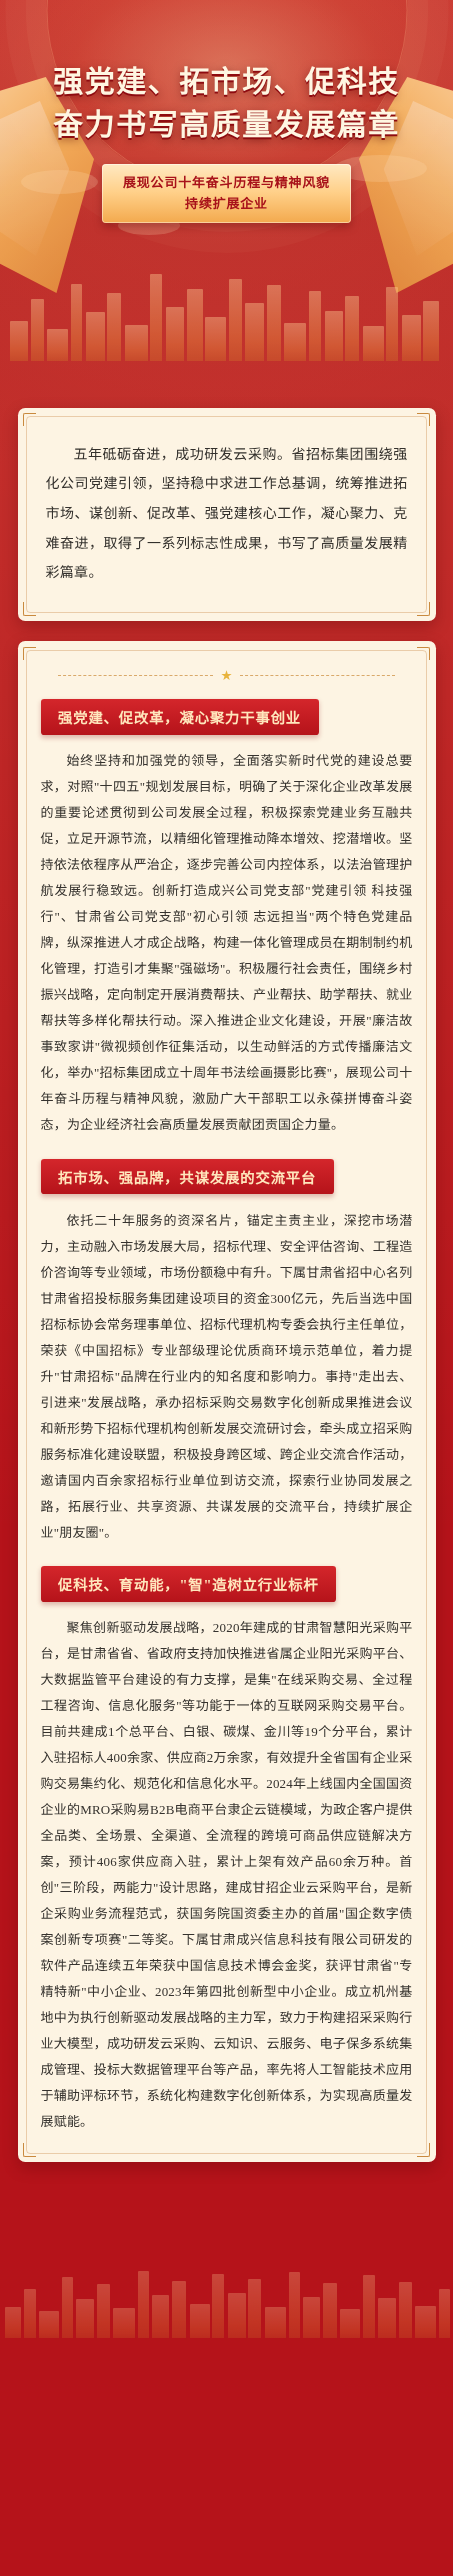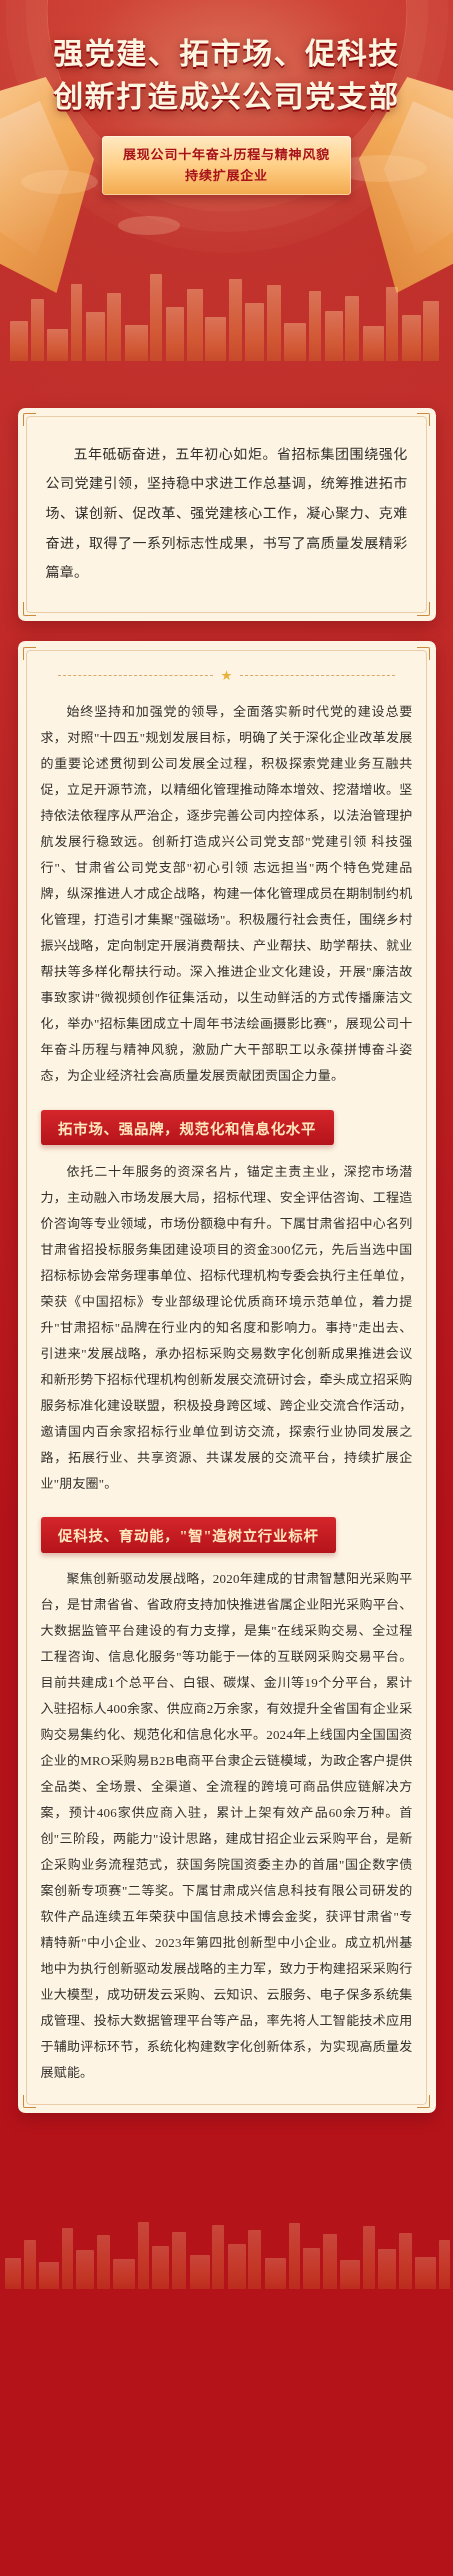--- a/index.html
+++ b/index.html
@@ -84,20 +84,21 @@
     background: rgba(255, 222, 180, 0.22);
     filter: blur(0.5px);
   }
 
   
   .title-wrap {
     position: relative;
     z-index: 5;
     padding-top: 33px;
     text-align: center;
+    margin-top: 28px;
   }
   .title-main {
     display: block;
     font-family: "Liberation Serif", "DejaVu Serif", serif;
     font-weight: bold;
     font-size: 30px;
     line-height: 1.42;
     color: #fff6e2;
     letter-spacing: 1.5px;
     text-shadow: 0 1.5px 0 #8e0b10, 0 3.1px 9.3px rgba(80,0,0,0.55);
@@ -269,59 +270,62 @@
       <div class="bldg" style="left:325px; width:17.5px; height:50px;"></div>
       <div class="bldg" style="left:345px; width:14.4px; height:65px;"></div>
       <div class="bldg" style="left:363px; width:20.6px; height:35px;"></div>
       <div class="bldg" style="left:386px; width:12.4px; height:74px;"></div>
       <div class="bldg" style="left:402px; width:18.5px; height:46px;"></div>
       <div class="bldg" style="left:423px; width:15.5px; height:60px;"></div>
     </div>
 
     <div class="title-wrap">
       <span class="title-main">强党建、拓市场、促科技</span>
-      <span class="title-main">创新打造成兴公司党支部</span>
+      <span class="title-main">奋力书写高质量发展篇章</span>
       <div class="title-badge">
         <span>展现公司十年奋斗历程与精神风貌</span>
         <span>持续扩展企业</span>
       </div>
     </div>
   </div>
 
   <div class="content">
 
     <div class="card lead">
       <div class="card-inner-border"></div>
       <div class="corner tl"></div>
       <div class="corner tr"></div>
       <div class="corner bl"></div>
       <div class="corner br"></div>
-      <p class="lead-text">五年砥砺奋进，五年初心如炬。省招标集团围绕强化公司党建引领，坚持稳中求进工作总基调，统筹推进拓市场、谋创新、促改革、强党建核心工作，凝心聚力、克难奋进，取得了一系列标志性成果，书写了高质量发展精彩篇章。</p>
+      <p class="lead-text">五年砥砺奋进，成功研发云采购。省招标集团围绕强化公司党建引领，坚持稳中求进工作总基调，统筹推进拓市场、谋创新、促改革、强党建核心工作，凝心聚力、克难奋进，取得了一系列标志性成果，书写了高质量发展精彩篇章。</p>
     </div>
 
     <div class="card">
       <div class="card-inner-border"></div>
       <div class="corner tl"></div>
       <div class="corner tr"></div>
       <div class="corner bl"></div>
       <div class="corner br"></div>
 
       <div class="divider">
         <div class="dashes"></div>
         <div class="star">★</div>
         <div class="dashes"></div>
       </div>
 
       <div class="sec-block">
+        <div class="sec-head">
+          <span>强党建、促改革，凝心聚力干事创业</span>
+        </div>
         <p class="body-text">始终坚持和加强党的领导，全面落实新时代党的建设总要求，对照"十四五"规划发展目标，明确了关于深化企业改革发展的重要论述贯彻到公司发展全过程，积极探索党建业务互融共促，立足开源节流，以精细化管理推动降本增效、挖潜增收。坚持依法依程序从严治企，逐步完善公司内控体系，以法治管理护航发展行稳致远。创新打造成兴公司党支部"党建引领 科技强行"、甘肃省公司党支部"初心引领 志远担当"两个特色党建品牌，纵深推进人才成企战略，构建一体化管理成员在期制制约机化管理，打造引才集聚"强磁场"。积极履行社会责任，围绕乡村振兴战略，定向制定开展消费帮扶、产业帮扶、助学帮扶、就业帮扶等多样化帮扶行动。深入推进企业文化建设，开展"廉洁故事致家讲"微视频创作征集活动，以生动鲜活的方式传播廉洁文化，举办"招标集团成立十周年书法绘画摄影比赛"，展现公司十年奋斗历程与精神风貌，激励广大干部职工以永葆拼博奋斗姿态，为企业经济社会高质量发展贡献团贡国企力量。</p>
       </div>
 
       <div class="sec-block">
         <div class="sec-head">
-          <span>拓市场、强品牌，规范化和信息化水平</span>
+          <span>拓市场、强品牌，共谋发展的交流平台</span>
         </div>
         <p class="body-text">依托二十年服务的资深名片，锚定主责主业，深挖市场潜力，主动融入市场发展大局，招标代理、安全评估咨询、工程造价咨询等专业领域，市场份额稳中有升。下属甘肃省招中心名列甘肃省招投标服务集团建设项目的资金300亿元，先后当选中国招标标协会常务理事单位、招标代理机构专委会执行主任单位，荣获《中国招标》专业部级理论优质商环境示范单位，着力提升"甘肃招标"品牌在行业内的知名度和影响力。事持"走出去、引进来"发展战略，承办招标采购交易数字化创新成果推进会议和新形势下招标代理机构创新发展交流研讨会，牵头成立招采购服务标准化建设联盟，积极投身跨区域、跨企业交流合作活动，邀请国内百余家招标行业单位到访交流，探索行业协同发展之路，拓展行业、共享资源、共谋发展的交流平台，持续扩展企业"朋友圈"。</p>
       </div>
 
       <div class="sec-block">
         <div class="sec-head">
           <span>促科技、育动能，"智"造树立行业标杆</span>
         </div>
         <p class="body-text">聚焦创新驱动发展战略，2020年建成的甘肃智慧阳光采购平台，是甘肃省省、省政府支持加快推进省属企业阳光采购平台、大数据监管平台建设的有力支撑，是集"在线采购交易、全过程工程咨询、信息化服务"等功能于一体的互联网采购交易平台。目前共建成1个总平台、白银、碳煤、金川等19个分平台，累计入驻招标人400余家、供应商2万余家，有效提升全省国有企业采购交易集约化、规范化和信息化水平。2024年上线国内全国国资企业的MRO采购易B2B电商平台隶企云链模域，为政企客户提供全品类、全场景、全渠道、全流程的跨境可商品供应链解决方案，预计406家供应商入驻，累计上架有效产品60余万种。首创"三阶段，两能力"设计思路，建成甘招企业云采购平台，是新企采购业务流程范式，获国务院国资委主办的首届"国企数字债案创新专项赛"二等奖。下属甘肃成兴信息科技有限公司研发的软件产品连续五年荣获中国信息技术博会金奖，获评甘肃省"专精特新"中小企业、2023年第四批创新型中小企业。成立机州基地中为执行创新驱动发展战略的主力军，致力于构建招采采购行业大模型，成功研发云采购、云知识、云服务、电子保多系统集成管理、投标大数据管理平台等产品，率先将人工智能技术应用于辅助评标环节，系统化构建数字化创新体系，为实现高质量发展赋能。</p>
       </div>

